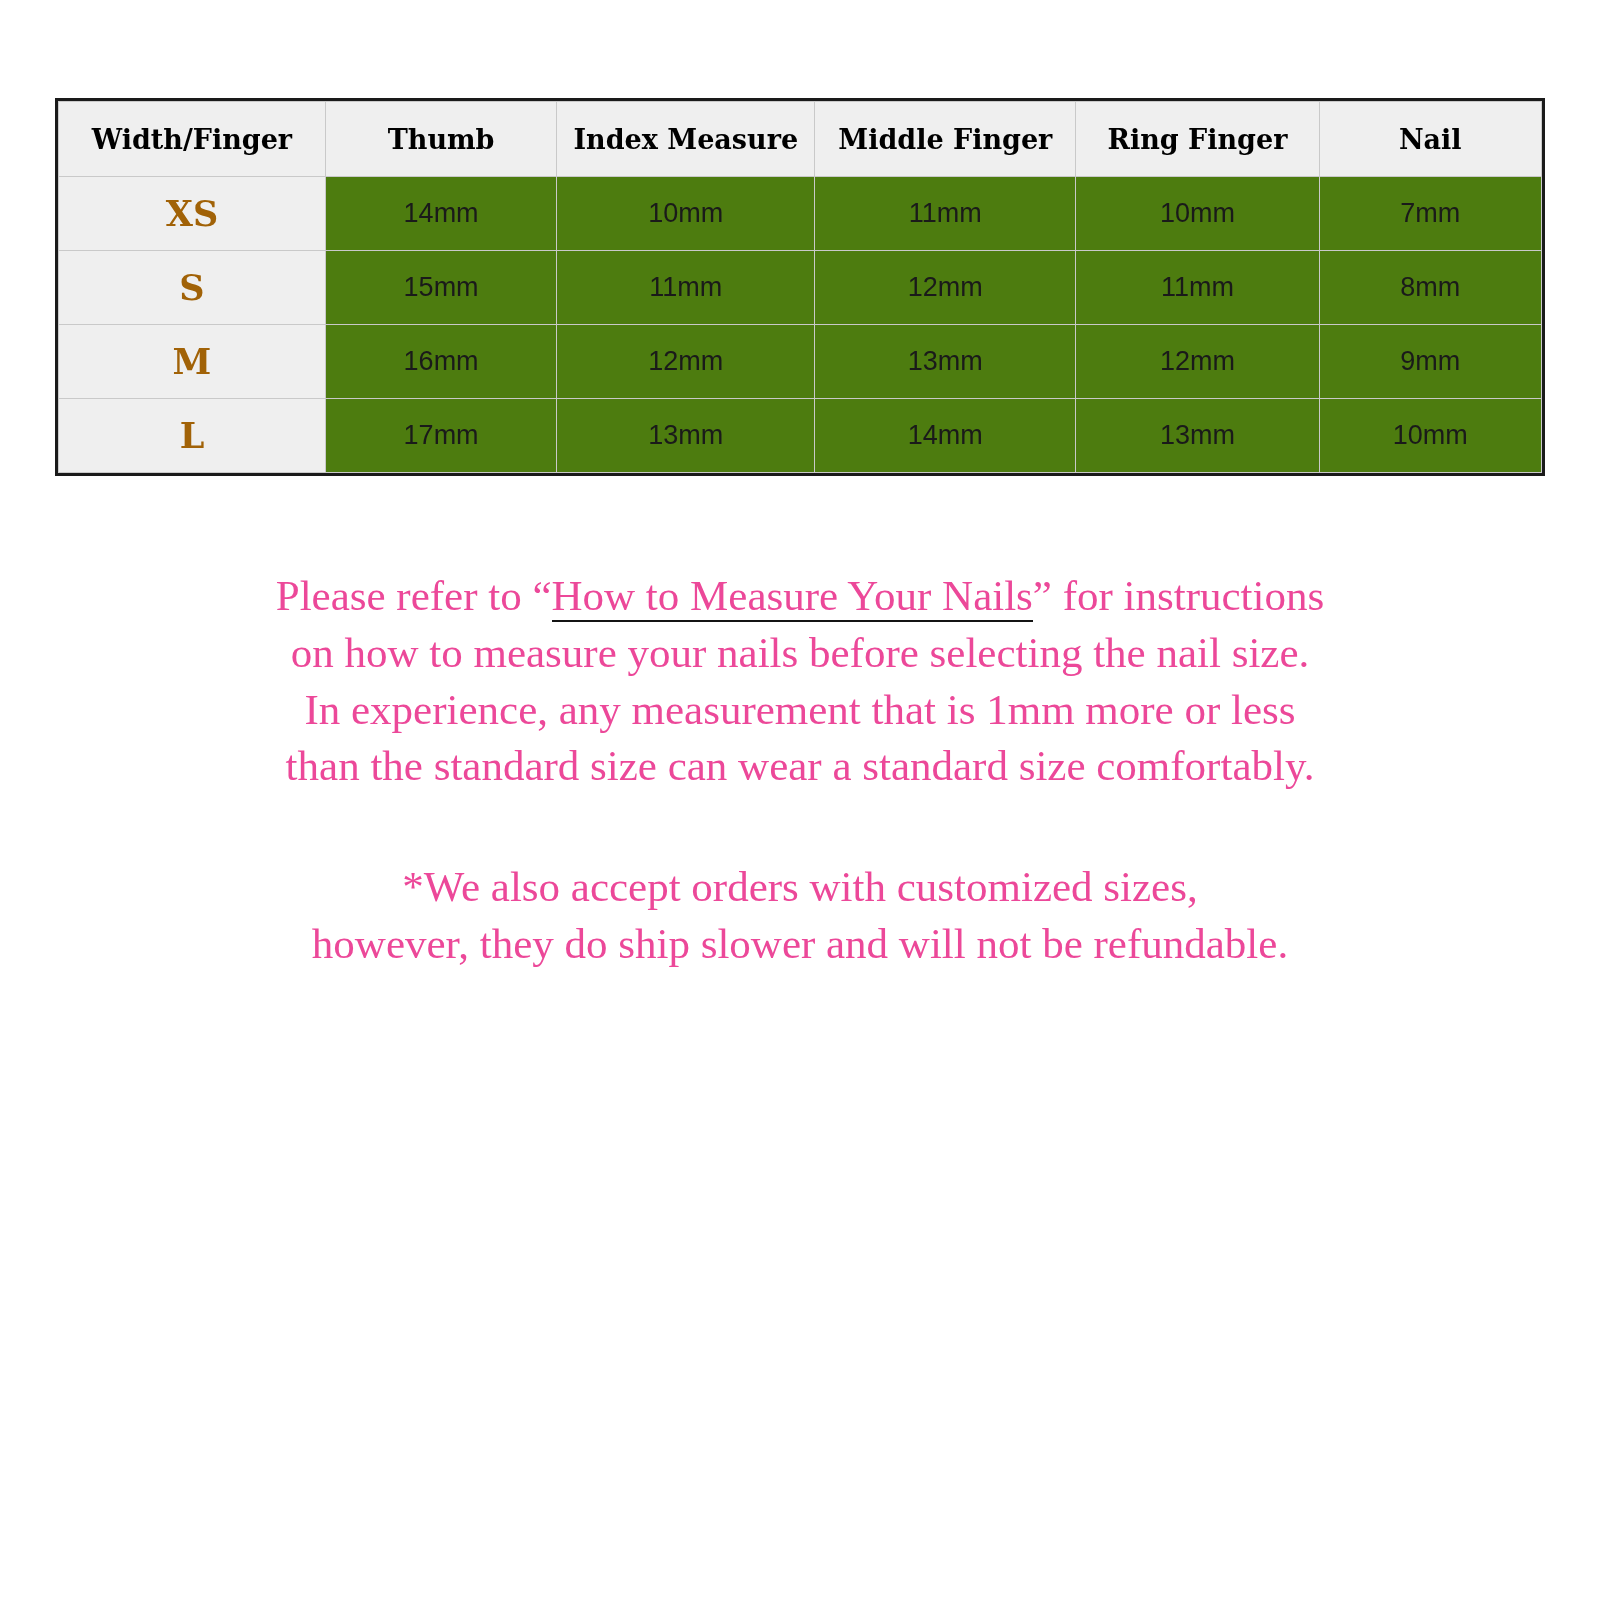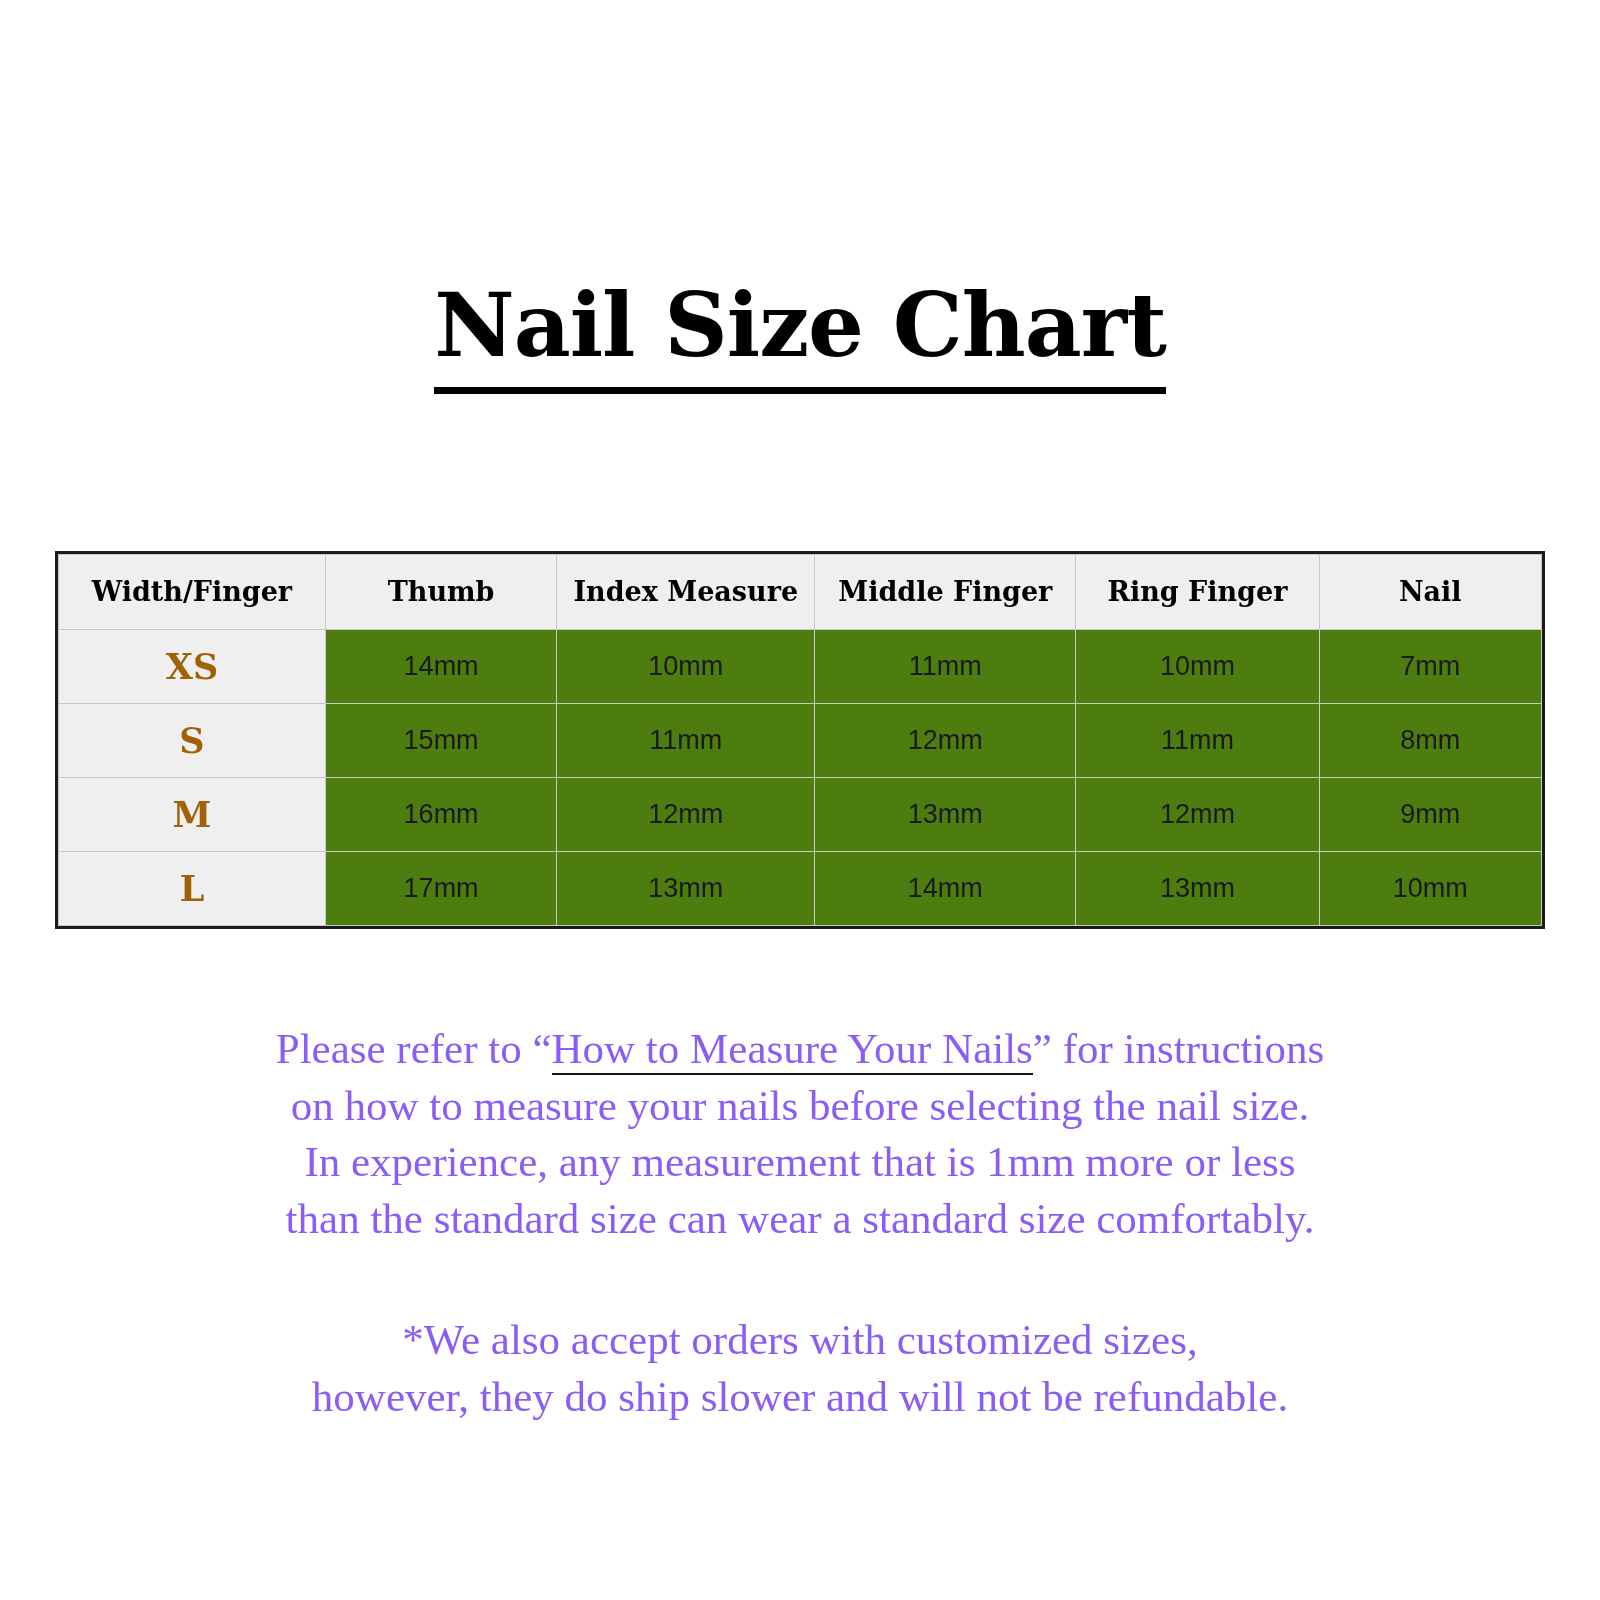--- a/index.html
+++ b/index.html
@@ -90,41 +90,38 @@
 
   
   .notes {
     margin: 0 auto;
     margin-top: 92px;
     width: 1330px;
     text-align: center;
     font-family: "Liberation Serif", serif;
     font-size: 43px;
     line-height: 1.32;
-    color: #8b5cf6;
+    color: #ec4899;
   }
   .notes p {
     margin: 0;
   }
   .notes .para-gap {
     height: 64px;
   }
   .u {
     border-bottom: 2px solid #141414;
     padding-bottom: 1px;
   }
 </style>
 </head>
 <body>
 
 <div class="page">
 
-  <div class="title-wrap">
-    <h1 class="title">Nail Size Chart</h1>
-  </div>
 
   <div class="table-wrap">
     <table class="size-table">
       <colgroup>
         <col class="c0">
           <col class="c1">
           <col class="c2">
           <col class="c3">
           <col class="c4">
           <col class="c5">

